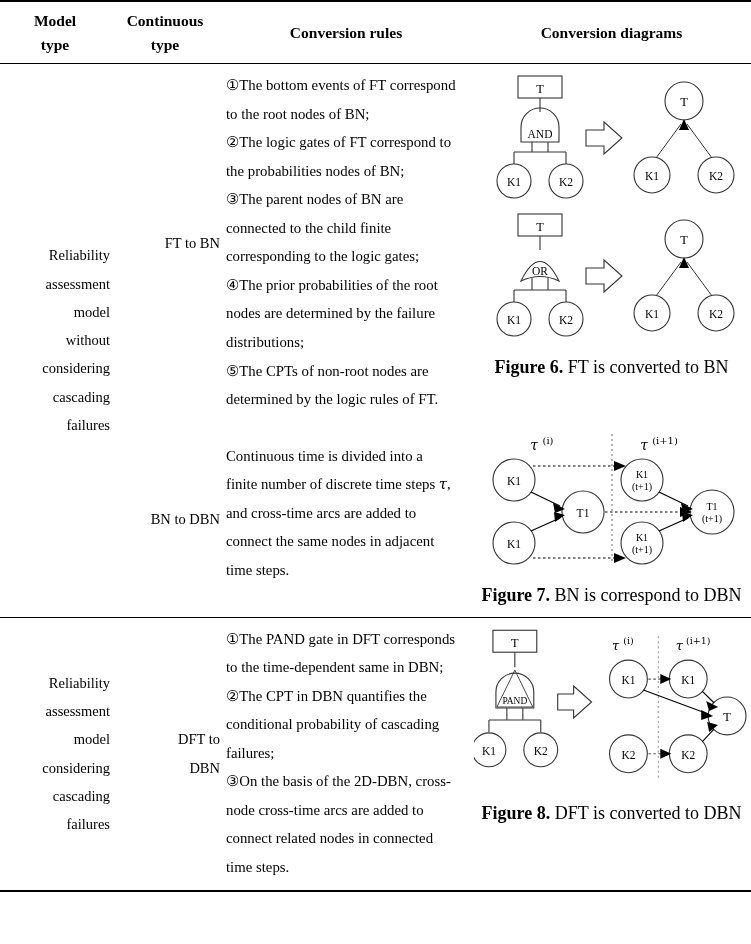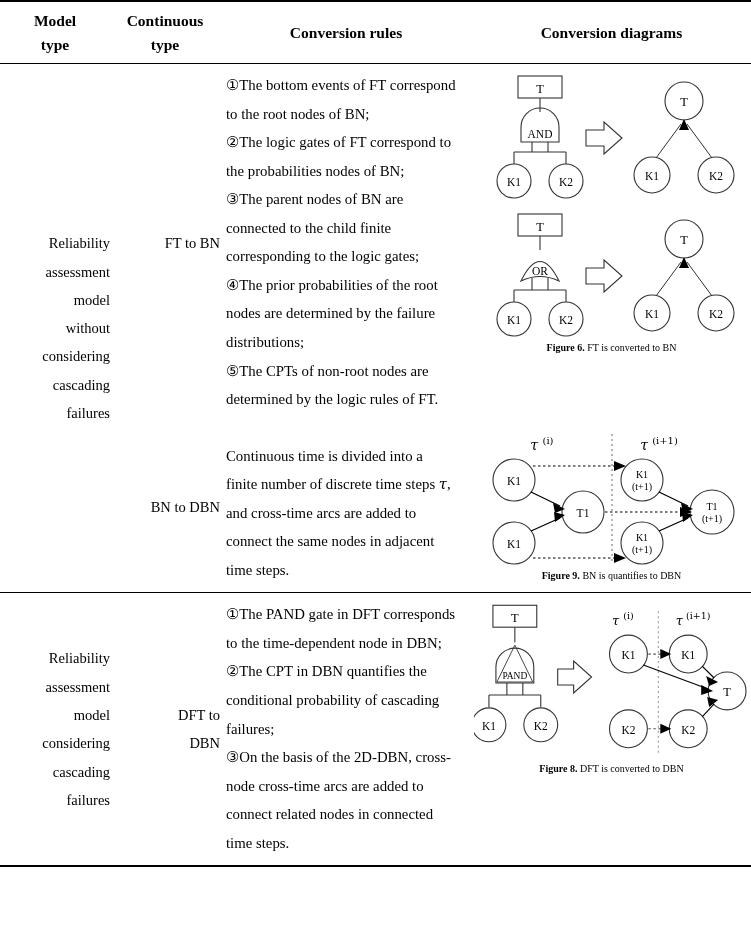--- a/index.html
+++ b/index.html
@@ -53,24 +53,24 @@
     text-align:left;
   }
   td.c-diag{
     text-align:center;
     padding:6px 2px 8px 2px;
   }
   .para{margin:0;}
   .gap{height:13px;}
   .tau-i{font-style:italic;font-family:"DejaVu Serif",serif;}
   .caption{
-    font-size:10px;
+    font-size:18px;
     text-align:center;
     line-height:1.5;
-    margin-top:0;
+    margin-top:14px;
   }
   .caption b{font-weight:bold;}
   .fig-wrap{display:flex;justify-content:center;align-items:center;}
   svg{display:block;}
   .diagblock{margin:0 auto;}
 </style>
 </head>
 <body>
 
 <div class="page">
@@ -260,43 +260,43 @@
           </g>
           <g font-family="DejaVu Serif, serif" fill="#000" text-anchor="middle">
             <text x="58" y="22" font-size="14" font-style="italic">τ</text>
             <text x="72" y="16" font-size="10">(i)</text>
             <text x="168" y="22" font-size="14" font-style="italic">τ</text>
             <text x="189" y="16" font-size="10">(i+1)</text>
           </g>
         </svg>
         </div>
         <div class="caption">
-          <b>Figure 9.</b>
-          <span> BN is quantifies to DBN</span>
+          <b>Figure 7.</b>
+          <span> BN is correspond to DBN</span>
         </div>
       </td>
     </tr>
 
     <tr>
       <td class="c-model rule-mid rule-bot">
         <div>Reliability</div>
         <div>assessment</div>
         <div>model</div>
         <div>considering</div>
         <div>cascading</div>
         <div>failures</div>
       </td>
 
       <td class="c-conv rule-mid rule-bot">
         <div>DFT to</div>
         <div>DBN</div>
       </td>
 
       <td class="c-rules rule-mid rule-bot">
-        <p class="para">①The PAND gate in DFT corresponds to the time-dependent node in DBN;</p>
+        <p class="para">①The PAND gate in DFT corresponds to the time-dependent same in DBN;</p>
         <p class="para">②The CPT in DBN quantifies the conditional probability of cascading failures;</p>
         <p class="para">③On the basis of the 2D-DBN, cross-node cross-time arcs are added to connect related nodes in connected time steps.</p>
       </td>
 
       <td class="c-diag rule-mid rule-bot">
         <div class="fig-wrap">
         <svg class="diagblock" width="276" height="162" viewBox="0 0 276 162">
           <g fill="none" stroke="#333" stroke-width="1.1">
 
             <rect x="19" y="6" width="44" height="22"></rect>

